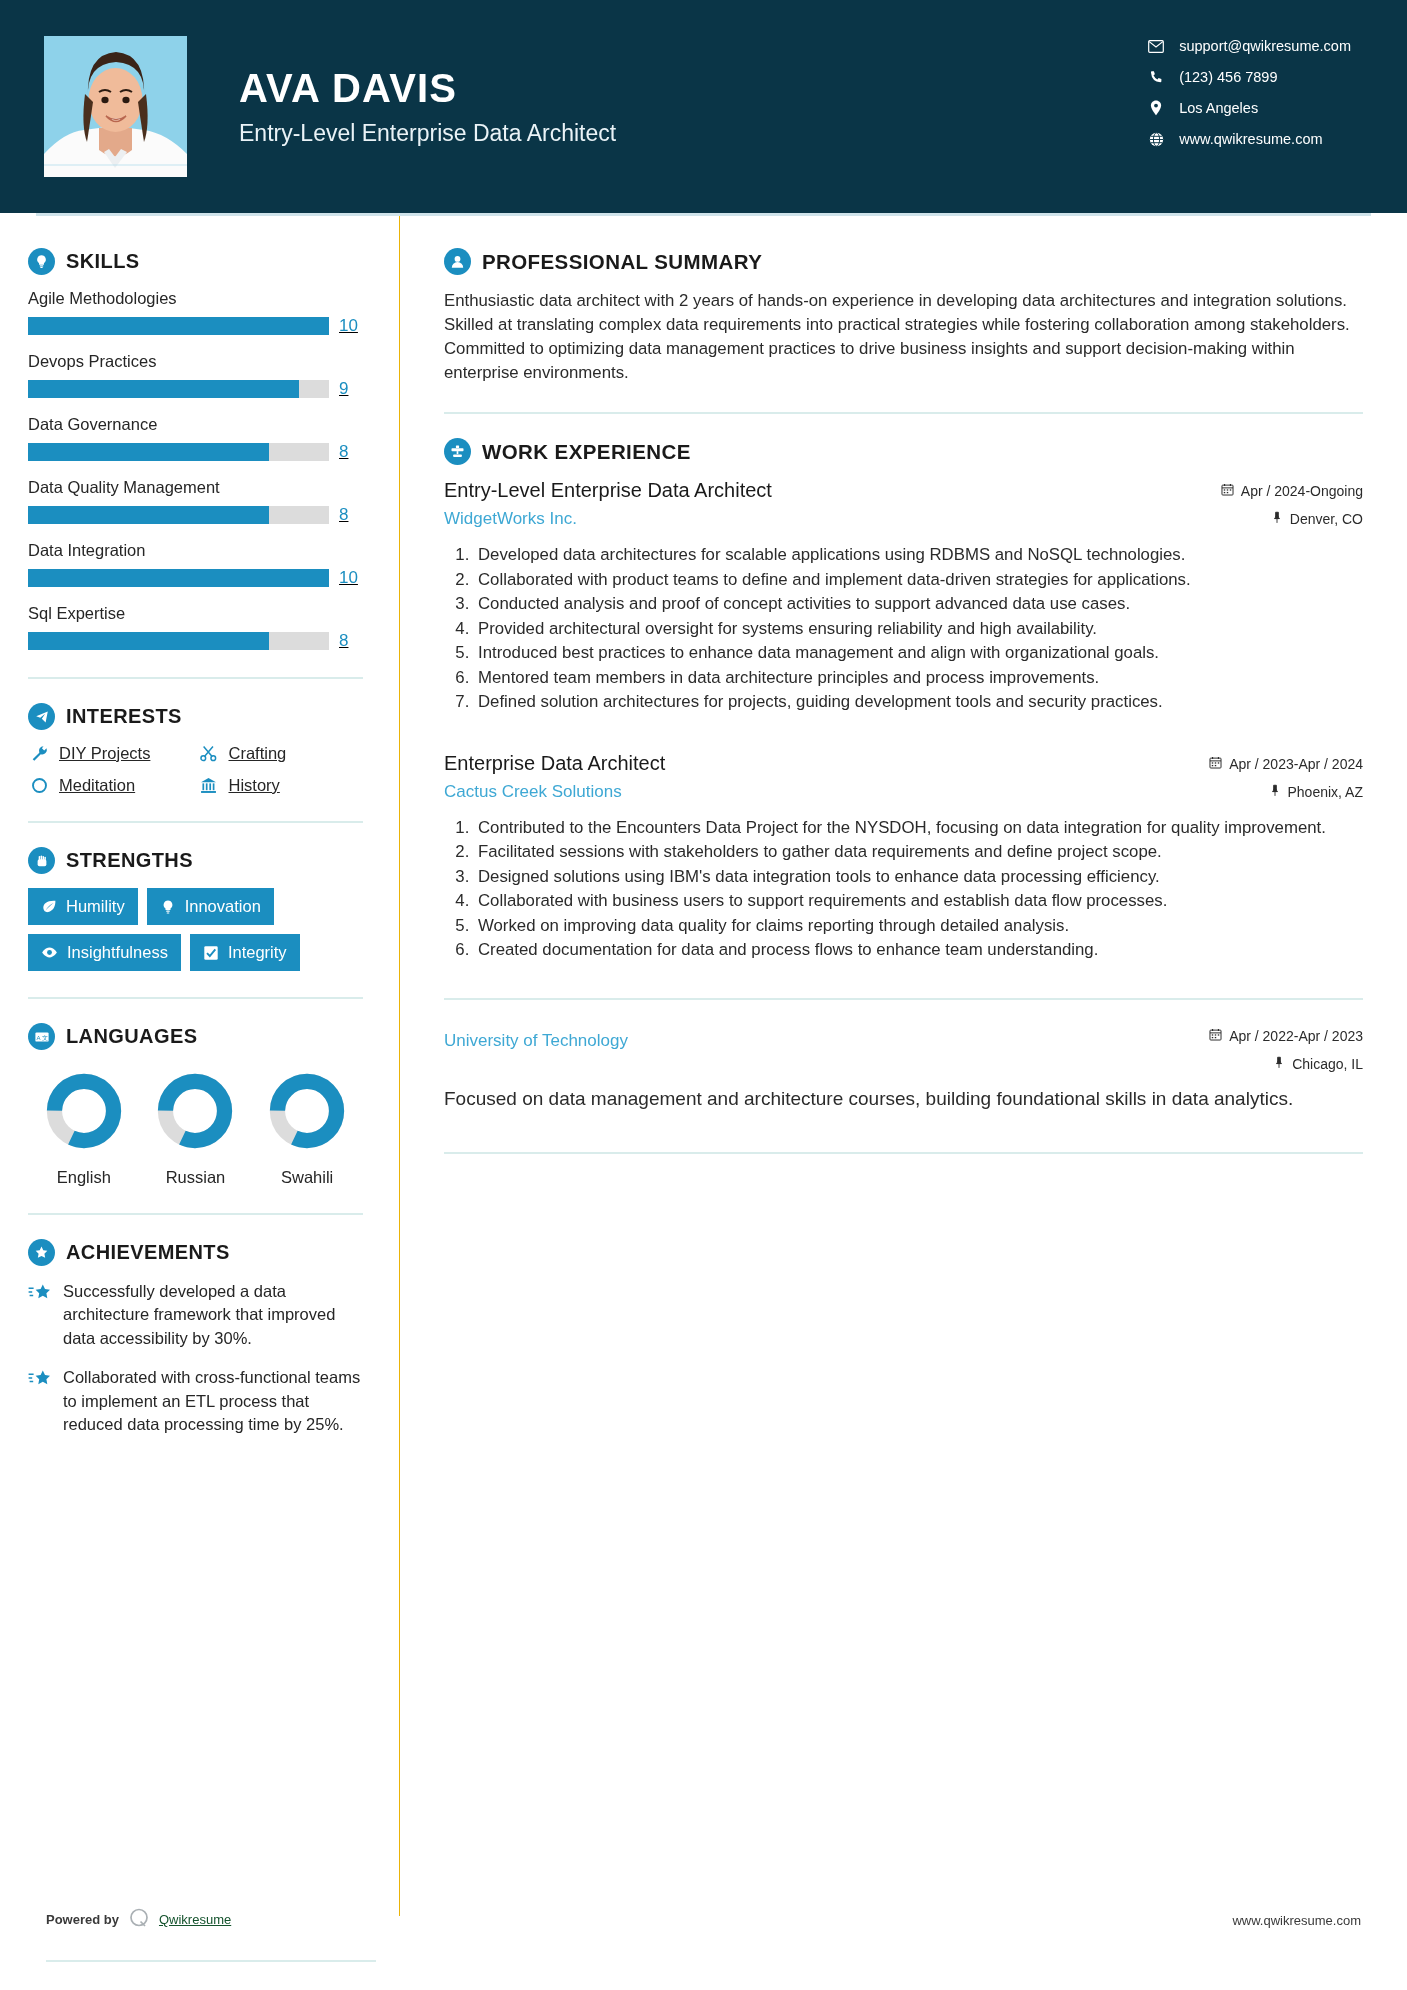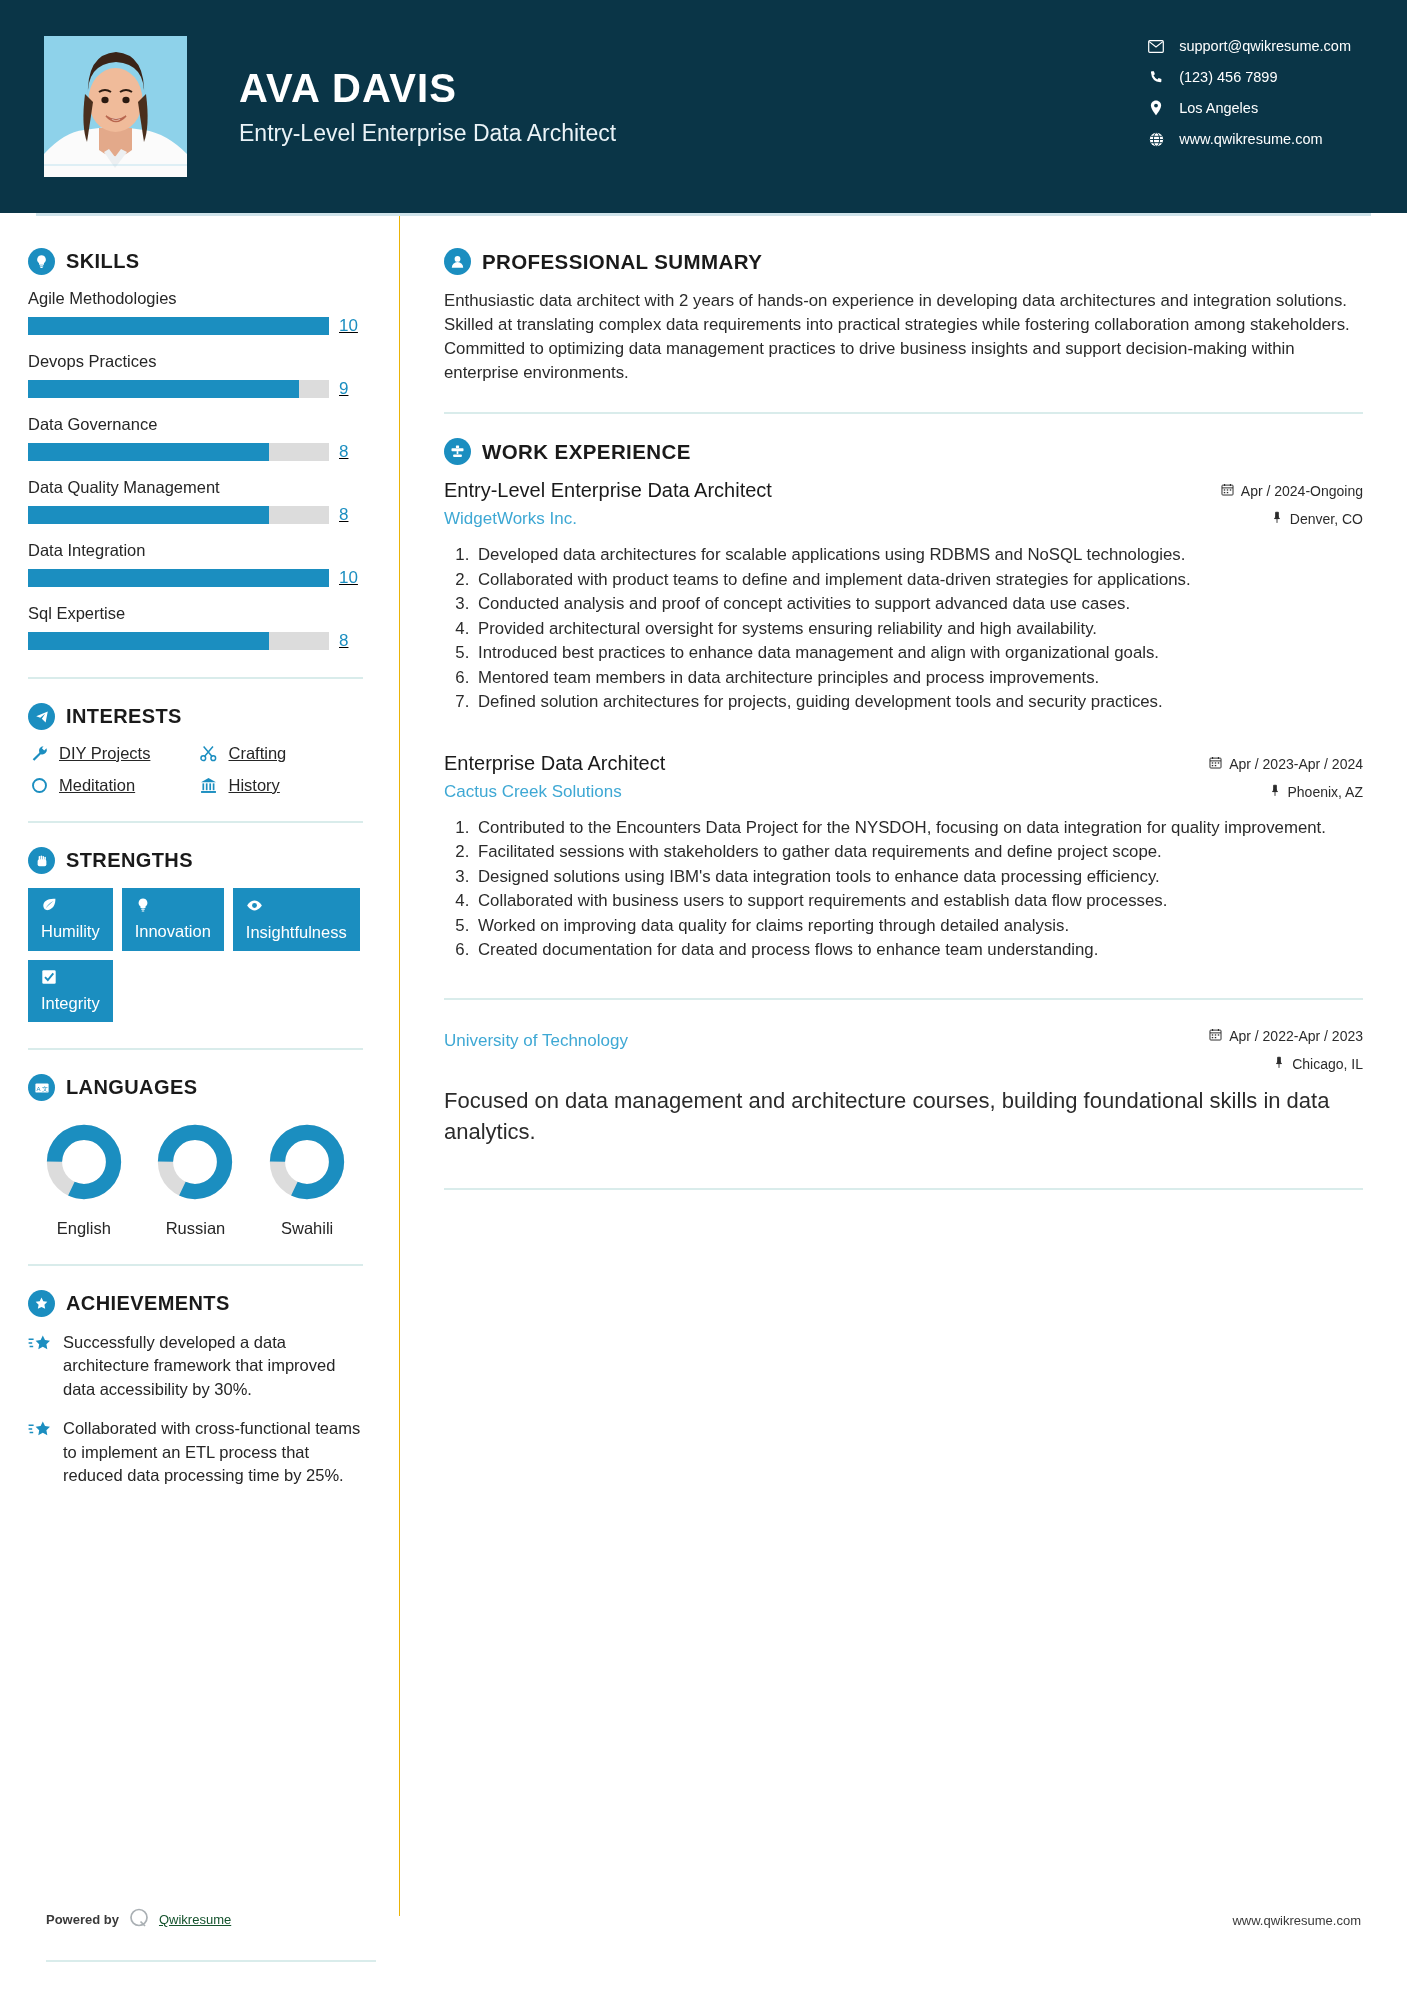--- a/index.html
+++ b/index.html
@@ -169,24 +169,23 @@
     display: flex;
     flex-wrap: wrap;
     gap: 9px;
     margin-top: 4px;
   }
   .strength {
     background: #1b8ec0;
     color: #ffffff;
     padding: 9px 13px;
     display: flex;
-    align-items: flex-start;
+    align-items: center;
     gap: 9px;
     font-size: 16.5px;
-    flex-direction: column;
   }
   .strength .s-ico { display: flex; align-items: center; }
 
   
   .lang-row {
     display: flex;
     justify-content: space-around;
     margin-top: 22px;
   }
   .lang { text-align: center; }
@@ -249,21 +248,21 @@
   .meta-row + .meta-row { margin-top: 12px; }
   ol.bullets {
     margin: 14px 0 0 0;
     padding-left: 30px;
     font-size: 16.8px;
     color: #2b2b2b;
     line-height: 1.4;
   }
   ol.bullets li { margin-bottom: 1px; padding-left: 4px; }
   .edu-desc {
-    font-size: 22px;
+    font-size: 19px;
     color: #2b2b2b;
     line-height: 1.43;
     margin-top: 13px;
   }
 
   
   .footer-left {
     position: absolute;
     left: 46px;
     bottom: 58px;

